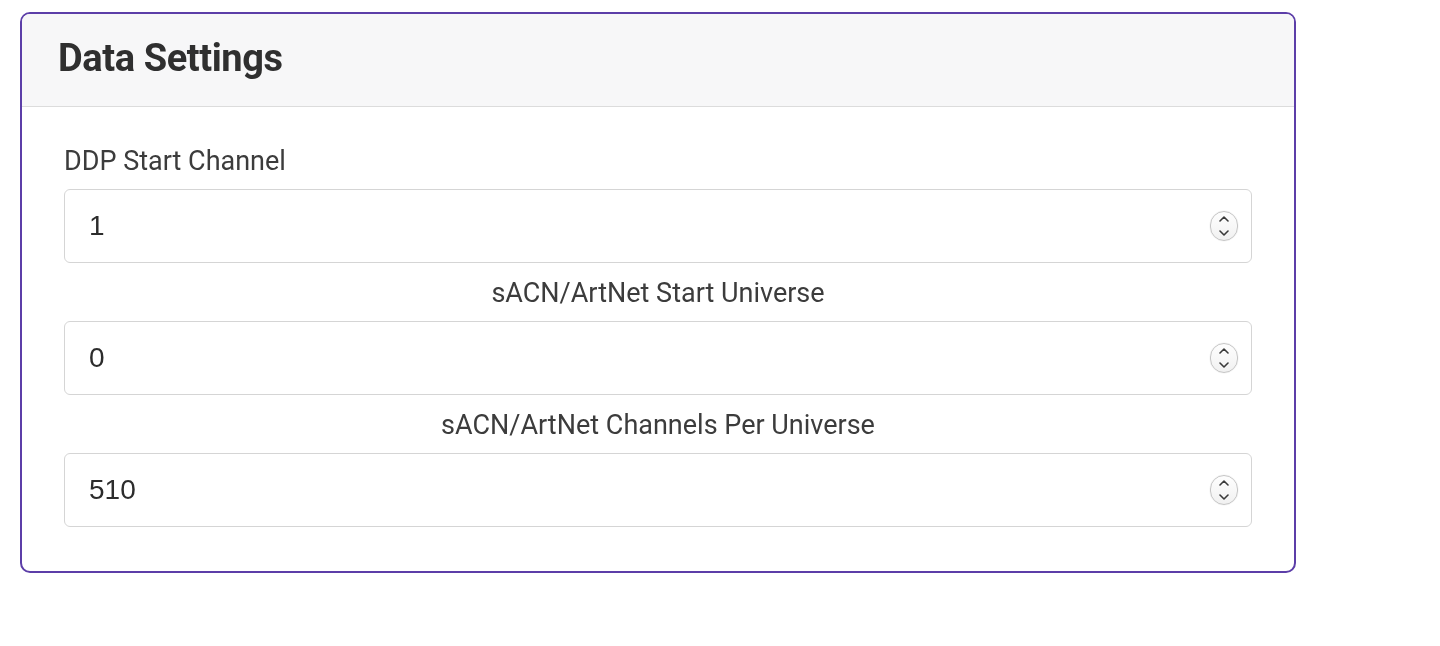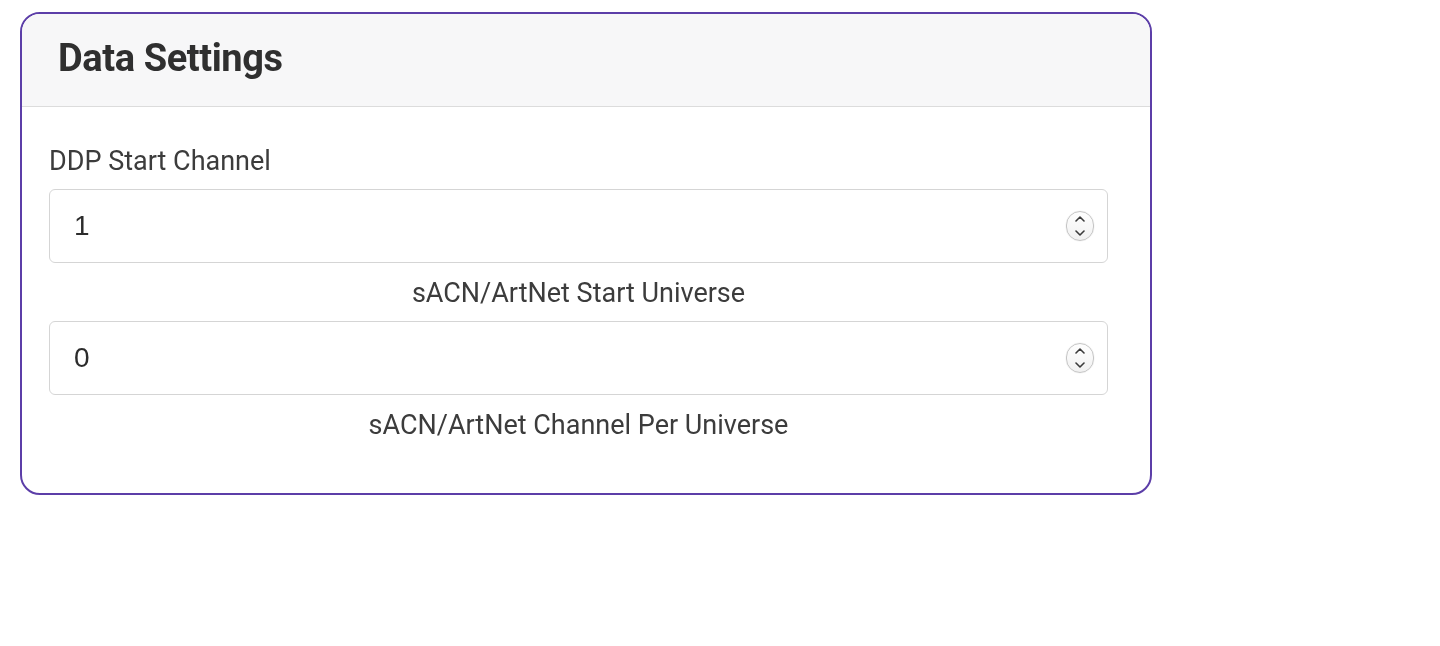--- a/index.html
+++ b/index.html
@@ -8,39 +8,39 @@
       height: 646px;
       font-family: -apple-system, BlinkMacSystemFont, "Segoe UI", Roboto, "Helvetica Neue", Arial, sans-serif;
       background: #ffffff;
       color: #212529;
       overflow: hidden;
     }
     .card {
       position: absolute;
       left: 20px;
       top: 12px;
-      width: 1132px;
+      width: 1276px;
       border: 2px solid #5c3ea8;
-      border-radius: 20px;
+      border-radius: 10px;
       background: #ffffff;
       overflow: hidden;
     }
     .card-header {
       background: #f7f7f8;
       border-bottom: 1px solid #dcdcdc;
       padding: 22px 36px 26px 36px;
     }
     .card-header h2 {
       font-size: 38px;
       font-weight: 700;
       color: #2f2f2f;
       letter-spacing: -0.4px;
     }
     .card-body {
-      padding: 34px 42px 40px 27px;
+      padding: 34px 42px 40px 42px;
     }
     .form-group { margin-bottom: 4px; }
     .form-label {
       display: block;
       font-size: 27px;
       font-weight: 400;
       color: #3c3c3c;
       margin-bottom: 12px;
       margin-top: 4px;
     }
@@ -140,17 +140,36 @@
               <svg width="10" height="6" viewBox="0 0 10 6">
                   <path d="M1 1 L5 5 L9 1" fill="none" stroke="#3a3a3a" stroke-width="1.6" stroke-linecap="round" stroke-linejoin="round"></path>
                 </svg>
             </span>
           </div>
         </div>
       </div>
     </div>
 
     <div class="form-group">
-      <label class="form-label">sACN/ArtNet Channel Per Universe</label>
+      <label class="form-label">sACN/ArtNet Channels Per Universe</label>
+      <div class="input-wrap">
+        <input type="text" inputmode="numeric" class="num-input" value="510" style="">
+        <div class="spinner">
+          <div class="chev">
+            <span>
+              <svg width="10" height="6" viewBox="0 0 10 6">
+                  <path d="M1 5 L5 1 L9 5" fill="none" stroke="#3a3a3a" stroke-width="1.6" stroke-linecap="round" stroke-linejoin="round"></path>
+                </svg>
+            </span>
+          </div>
+          <div class="chev">
+            <span>
+              <svg width="10" height="6" viewBox="0 0 10 6">
+                  <path d="M1 1 L5 5 L9 1" fill="none" stroke="#3a3a3a" stroke-width="1.6" stroke-linecap="round" stroke-linejoin="round"></path>
+                </svg>
+            </span>
+          </div>
+        </div>
+      </div>
     </div>
 
   </div>
 </div>
 
 </body></html>

